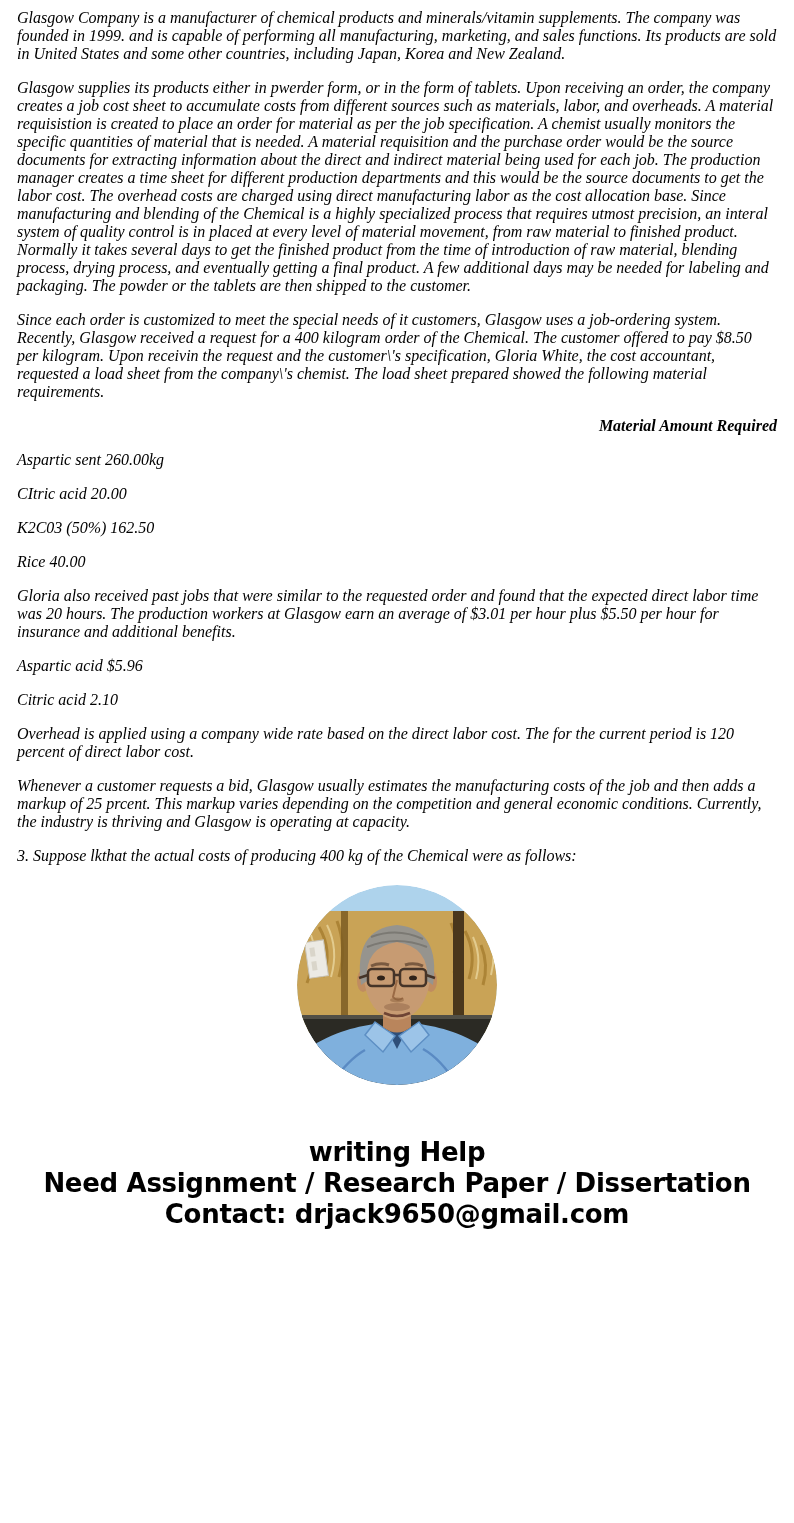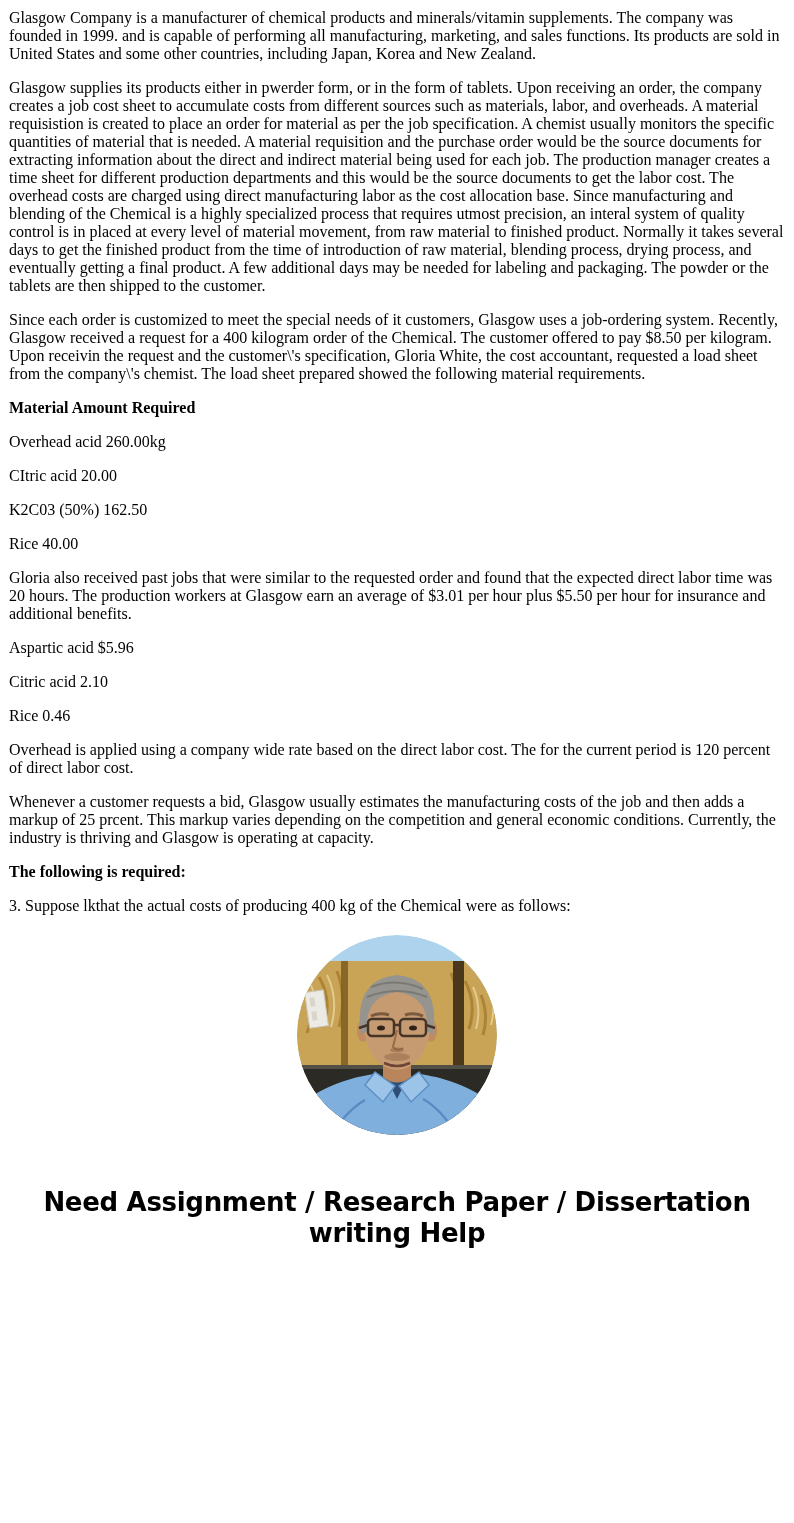--- a/index.html
+++ b/index.html
@@ -8,23 +8,23 @@
     height: 1523px;
     overflow: hidden;
     background: #ffffff;
     color: #000000;
     font-family: "Liberation Serif", serif;
     font-size: 16px;
     line-height: 18px;
     position: relative;
   }
   .doc { padding: 9px 9px 0 9px; }
-  .doc p { margin: 16px 0; }
+  .doc p { margin: 16px 8px; font-style: italic; }
   .doc p:first-child { margin-top: 0; }
-  .doc p.bold { font-weight: bold; }
+  .doc p.bold { font-weight: bold; text-align: right; }
   .avatar-wrap {
     margin-top: 20px;
     text-align: center;
   }
   .avatar {
     display: inline-block;
     width: 200px;
     height: 200px;
     border-radius: 50%;
     overflow: hidden;
@@ -43,31 +43,29 @@
 </style>
 </head>
 <body>
 
 <div class="page">
   <div class="doc">
     <p>Glasgow Company is a manufacturer of chemical products and minerals/vitamin supplements. The company was founded in 1999. and is capable of performing all manufacturing, marketing, and sales functions. Its products are sold in United States and some other countries, including Japan, Korea and New Zealand.</p>
     <p>Glasgow supplies its products either in pwerder form, or in the form of tablets. Upon receiving an order, the company creates a job cost sheet to accumulate costs from different sources such as materials, labor, and overheads. A material requisistion is created to place an order for material as per the job specification. A chemist usually monitors the specific quantities of material that is needed. A material requisition and the purchase order would be the source documents for extracting information about the direct and indirect material being used for each job. The production manager creates a time sheet for different production departments and this would be the source documents to get the labor cost. The overhead costs are charged using direct manufacturing labor as the cost allocation base. Since manufacturing and blending of the Chemical is a highly specialized process that requires utmost precision, an interal system of quality control is in placed at every level of material movement, from raw material to finished product. Normally it takes several days to get the finished product from the time of introduction of raw material, blending process, drying process, and eventually getting a final product. A few additional days may be needed for labeling and packaging. The powder or the tablets are then shipped to the customer.</p>
     <p>Since each order is customized to meet the special needs of it customers, Glasgow uses a job-ordering system. Recently, Glasgow received a request for a 400 kilogram order of the Chemical. The customer offered to pay $8.50 per kilogram. Upon receivin the request and the customer\'s specification, Gloria White, the cost accountant, requested a load sheet from the company\'s chemist. The load sheet prepared showed the following material requirements.</p>
     <p class="bold">Material Amount Required</p>
-    <p>Overhead acid 260.00kg</p>
+    <p>Aspartic sent 260.00kg</p>
     <p>CItric acid 20.00</p>
     <p>K2C03 (50%) 162.50</p>
     <p>Rice 40.00</p>
     <p>Gloria also received past jobs that were similar to the requested order and found that the expected direct labor time was 20 hours. The production workers at Glasgow earn an average of $3.01 per hour plus $5.50 per hour for insurance and additional benefits.</p>
     <p>Aspartic acid $5.96</p>
     <p>Citric acid 2.10</p>
-    <p>Rice 0.46</p>
     <p>Overhead is applied using a company wide rate based on the direct labor cost. The for the current period is 120 percent of direct labor cost.</p>
     <p>Whenever a customer requests a bid, Glasgow usually estimates the manufacturing costs of the job and then adds a markup of 25 prcent. This markup varies depending on the competition and general economic conditions. Currently, the industry is thriving and Glasgow is operating at capacity.</p>
-    <p class="bold">The following is required:</p>
     <p>3. Suppose lkthat the actual costs of producing 400 kg of the Chemical were as follows:</p>
   </div>
 
   <div class="avatar-wrap">
     <span class="avatar" title="Circular photo of an older man with gray hair and glasses wearing a light blue collared shirt, golden patterned wall and light blue strip behind him">
       <svg width="200" height="200" viewBox="0 0 200 200">
         <defs>
           <clipPath id="circ">
               <circle cx="100" cy="100" r="100"></circle>
             </clipPath>
@@ -128,16 +126,17 @@
 
           <ellipse cx="100" cy="122" rx="13" ry="4" fill="#936a4c" opacity="0.55"></ellipse>
 
           <path d="M 87,128 Q 100,134 113,128" stroke="#6e4434" stroke-width="2.5" fill="none"></path>
         </g>
       </svg>
     </span>
   </div>
 
   <div class="footer">
+    <div>writing Help</div>
     <div>Need Assignment / Research Paper / Dissertation</div>
-    <div>writing Help</div>
+    <div>Contact: drjack9650@gmail.com</div>
   </div>
 </div>
 
 </body></html>

